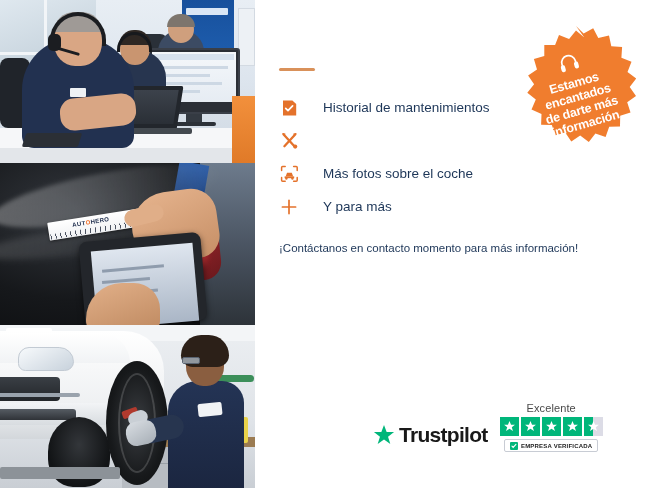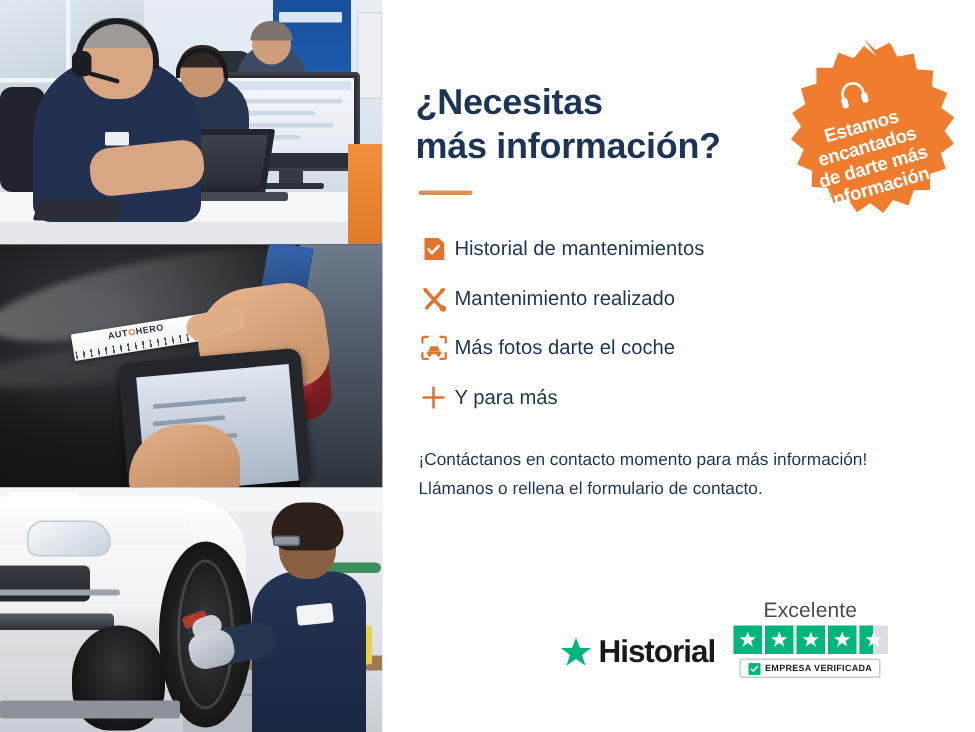--- a/index.html
+++ b/index.html
@@ -186,21 +186,21 @@
     color:#1c3557; letter-spacing:-.2px; max-width:230px;
   }
   .heading-accent{
     width:36px; height:3px; background:#d9915a;
     margin:14px 0 0 2px; border-radius:2px;
   }
 
   .feature-list{ list-style:none; margin:20px 0 0 2px; }
   .feature{
     display:flex; align-items:center;
-    height:33px; gap:4px;
+    height:33px; gap:24px;
   }
   .feature-icon{
     width:20px; height:20px; flex:0 0 20px;
     display:flex; align-items:center; justify-content:center;
     color:#e4722b;
   }
   .feature-label{
     font-size:13.5px; color:#1c3557; line-height:1;
   }
 
@@ -211,21 +211,21 @@
 
   
   .trustpilot{
     position:absolute; left:118px; bottom:36px;
     display:flex; align-items:flex-end; gap:12px;
   }
   .tp-logo{ display:flex; align-items:center; gap:4px; padding-bottom:5px;}
   .tp-star-logo{ width:22px; height:22px; color:#00b67a; }
   .tp-word{ font-size:21px; font-weight:bold; color:#191919; letter-spacing:-.7px;}
   .tp-right{ display:flex; flex-direction:column; align-items:center; gap:3px;}
-  .tp-excelente{ font-size:14px; color:#4a4a4a; letter-spacing:.1px;}
+  .tp-excelente{ font-size:11px; color:#4a4a4a; letter-spacing:.1px;}
   .tp-stars{ display:flex; gap:2px; }
   .tp-star{ width:19px; height:19px; background:#00b67a;
     display:flex; align-items:center; justify-content:center; position:relative;}
   .tp-star.half{ background:#dcdce6; }
   .tp-star.half::before{ content:""; position:absolute; left:0; top:0;
     width:50%; height:100%; background:#00b67a; }
   .tp-star svg{ position:relative; z-index:2; }
   .tp-verified{
     display:flex; align-items:center; gap:3px;
     border:1px solid #c8ccd4; border-radius:2px;
@@ -355,24 +355,20 @@
       <div class="p3-arm"></div>
       <div class="p3-tool"></div>
       <div class="p3-glove2"></div>
         <div class="p3-glove"></div>
     </div>
 
   </div>
 
   <div class="content">
 
-    <h1 class="heading">
-      <span>¿Necesitas</span><br>
-      <span>más información?</span>
-    </h1>
     <div class="heading-accent"></div>
 
     <ul class="feature-list">
 
       <li class="feature">
         <span class="feature-icon">
           <svg width="17" height="18" viewBox="0 0 17 18">
             <path d="M2 1.6h9.4L15.2 5v11.4H2z" fill="#e4722b"></path>
             <path d="M4.7 9.3l2.3 2.4 4.6-4.8" stroke="#ffffff" stroke-width="1.7" fill="none" stroke-linecap="round" stroke-linejoin="round"></path>
           </svg>
@@ -385,69 +381,67 @@
           <svg width="19" height="19" viewBox="0 0 19 19">
             <g stroke="#e4722b" stroke-width="2.3" stroke-linecap="round" fill="none">
               <path d="M3.4 3.2 L14.4 15.2"></path>
               <path d="M15.4 3.2 L4.4 15.2"></path>
             </g>
             <path d="M2.2 2.2 L5.4 2.6 L5.0 5.6 Z" fill="#e4722b"></path>
             <path d="M16.6 2.2 L13.4 2.6 L13.8 5.6 Z" fill="#e4722b"></path>
             <circle cx="15.2" cy="15.6" r="2.1" fill="#e4722b"></circle>
           </svg>
         </span>
-        <span class="feature-label">Mantenimiento realizado</span>
       </li>
 
 
       <li class="feature">
         <span class="feature-icon">
           <svg width="19" height="18" viewBox="0 0 19 18">
             <g stroke="#e4722b" stroke-width="1.5" fill="none" stroke-linecap="round">
               <path d="M1.6 5.4V2.6c0-.6.5-1 1-1h2.6"></path>
               <path d="M13.6 1.6h2.6c.6 0 1 .4 1 1v2.8"></path>
               <path d="M17.2 12.4v2.8c0 .6-.4 1-1 1h-2.6"></path>
               <path d="M5.2 16.2H2.6c-.5 0-1-.4-1-1v-2.8"></path>
             </g>
             <path d="M4.6 11.4h9.6v1.8H4.6z" fill="#e4722b"></path>
             <path d="M5.6 11.4 L7.0 7.8 h4.8 l1.4 3.6z" fill="#e4722b"></path>
             <circle cx="6.4" cy="13.6" r="1.2" fill="#e4722b"></circle>
             <circle cx="12.4" cy="13.6" r="1.2" fill="#e4722b"></circle>
           </svg>
         </span>
-        <span class="feature-label">Más fotos darte el coche</span>
+        <span class="feature-label">Más fotos sobre el coche</span>
       </li>
 
       <li class="feature">
         <span class="feature-icon">
           <svg width="18" height="18" viewBox="0 0 18 18">
             <g stroke="#e4722b" stroke-width="1.7" stroke-linecap="round">
               <path d="M9 2.4V15.6"></path>
               <path d="M2.4 9H15.6"></path>
             </g>
           </svg>
         </span>
         <span class="feature-label">Y para más</span>
       </li>
 
     </ul>
 
     <p class="contact-text">
       <span>¡Contáctanos en contacto momento para más información!</span><br>
-      <span>Llámanos o rellena el formulario de contacto.</span>
     </p>
 
     <div class="trustpilot">
       <div class="tp-logo">
         <span class="tp-star-logo">
           <svg width="22" height="22" viewBox="0 0 24 24">
             <path fill="#00b67a" d="M12 1.2l2.9 7.6H23l-6.6 5 2.5 7.9L12 16.8 5.1 21.7l2.5-7.9L1 8.8h8.1z"></path>
           </svg>
         </span>
-        <span class="tp-word">Historial</span>
+        <span class="tp-word">Trustpilot</span>
       </div>
 
       <div class="tp-right">
         <span class="tp-excelente">Excelente</span>
         <div class="tp-stars">
           <span class="tp-star">
               <svg width="13" height="13" viewBox="0 0 24 24">
                 <path fill="#ffffff" d="M12 1.8l2.8 7.1H22l-5.8 4.5 2.2 7.1L12 16.1l-6.4 4.4 2.2-7.1L2 8.9h7.2z"></path>
               </svg>
             </span>

